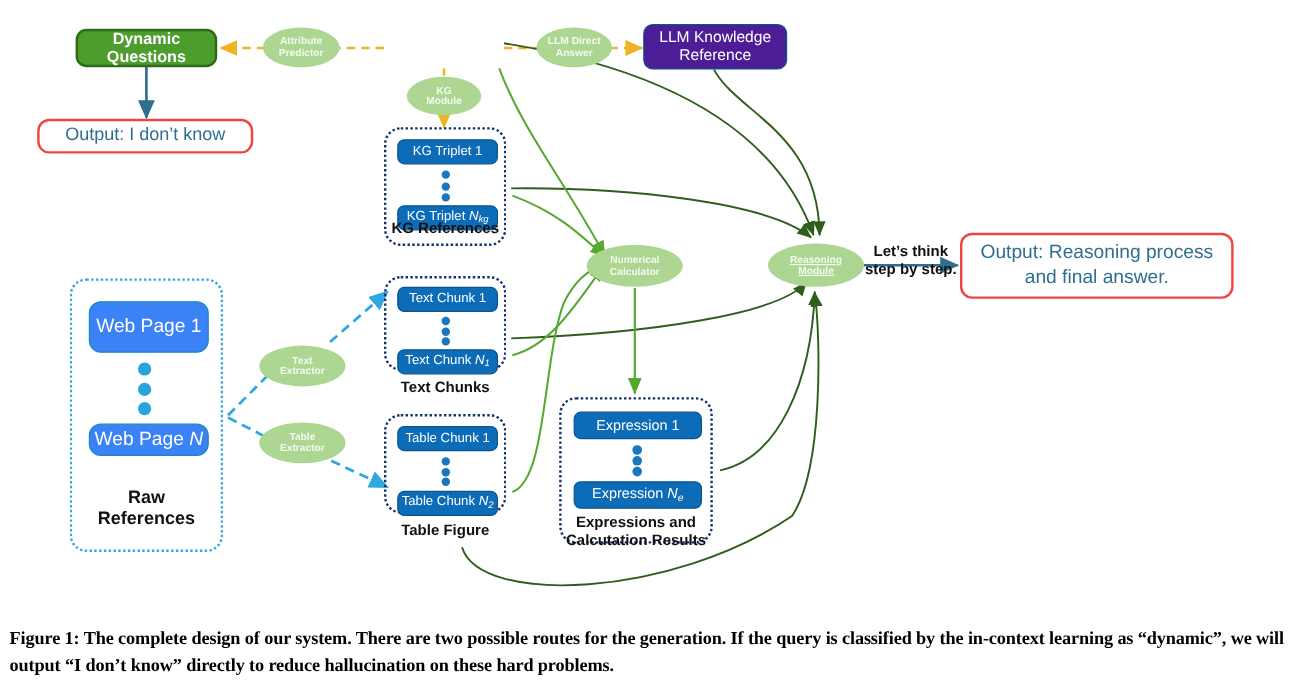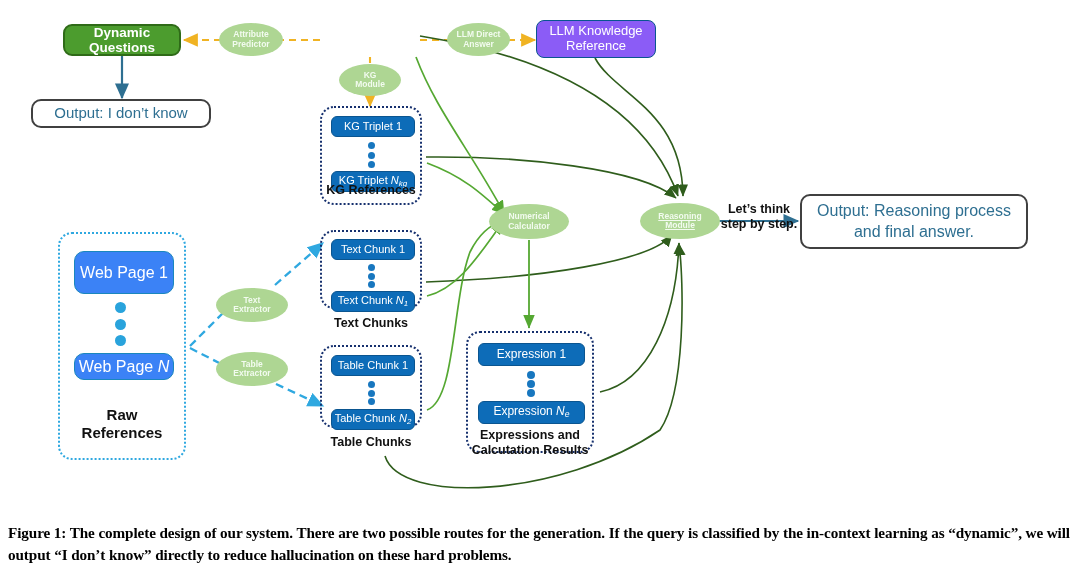--- a/index.html
+++ b/index.html
@@ -10,25 +10,25 @@
 
   .node{position:absolute;box-sizing:border-box;display:flex;align-items:center;
         justify-content:center;text-align:center;line-height:1.12;}
 
   
   .box{border-radius:9px;}
   .box-green{background:#4c9c2e;border:2px solid #2f6b18;color:#ffffff;
              font-weight:600;font-size:13.5px;}
   .box-orange{background:#fcbc14;border:2px solid #9a5b06;color:#141414;
               font-weight:bold;font-size:19px;border-radius:10px;}
-  .box-blue-dark{background:#8b5cf6;border:1.5px solid #0a5590;color:#ffffff;
+  .box-blue-dark{background:#4c1d95;border:1.5px solid #0a5590;color:#ffffff;
                  font-size:13px;border-radius:8px;}
   .box-blue-light{background:#3b82f6;border:1.5px solid #1a87bd;color:#ffffff;
                   font-size:16px;border-radius:10px;}
-  .box-outline{background:#ffffff;border:2px solid #404040;color:#2e6f91;
+  .box-outline{background:#ffffff;border:2px solid #ef4444;color:#2e6f91;
                font-size:17px;border-radius:10px;}
 
   
   .chip{background:#0d6cb8;border:1.5px solid #0a5590;color:#ffffff;
         font-size:11px;border-radius:6px;}
 
   
   .group{position:absolute;box-sizing:border-box;border-radius:14px;background:transparent;}
   .group.navy{border:2.6px dotted #16306e;}
   .group.cyan{border:2.6px dotted #2fa8e0;}
@@ -286,21 +286,21 @@
     </div>
     <div class="dots" style="left:45px;top:34px;width:8px;height:24px;">
       <i style="width:7px;height:7px;"></i>
         <i style="width:7px;height:7px;"></i>
         <i style="width:7px;height:7px;"></i>
     </div>
     <div class="node chip" style="left:9px;top:62px;width:84px;height:21px;">
       <span>Table Chunk&nbsp;<i class="ital">N<span class="sub">2</span></i></span>
     </div>
     <div class="group-label" style="top:88px;font-size:12.5px;">
-      <span>Table Chunks</span>
+      <span>Table Figure</span>
     </div>
   </div>
 
   <div class="group navy" style="left:466px;top:331px;width:128px;height:122px;">
     <div class="node chip" style="left:10px;top:10px;width:107px;height:23px;font-size:12px;">
       <span>Expression 1</span>
     </div>
     <div class="dots" style="left:59px;top:38px;width:8px;height:26px;">
       <i style="width:8px;height:8px;"></i>
         <i style="width:8px;height:8px;"></i>

